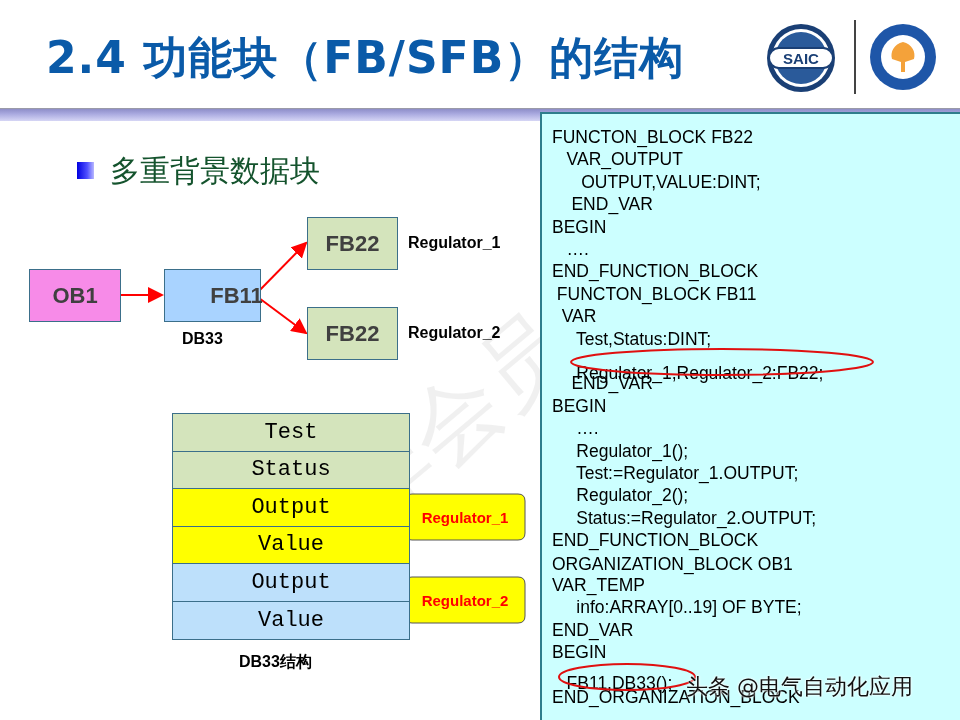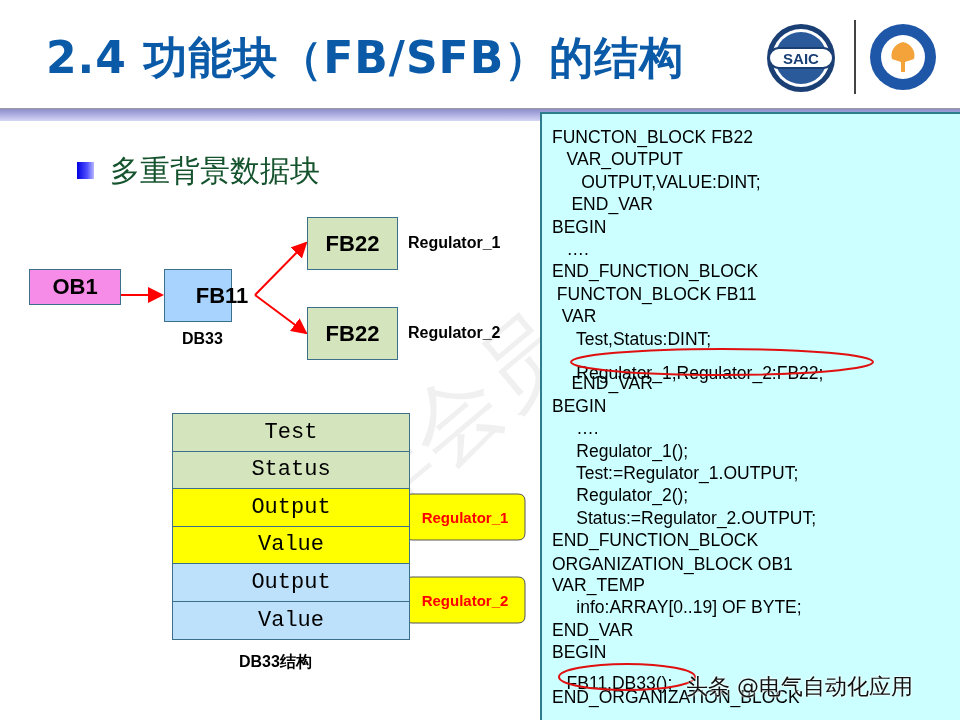--- a/index.html
+++ b/index.html
@@ -10,21 +10,21 @@
   .logo-saic { position:absolute; left:765px; top:22px; width:72px; height:72px; }
   .logo-divider { position:absolute; left:854px; top:20px; width:2px; height:74px; background:#444; }
   .logo-train { position:absolute; left:868px; top:22px; width:70px; height:70px; }
   .band { position:absolute; left:0; top:108px; width:960px; height:12px;
           background:linear-gradient(#8e8ec8 0%, #a9a9df 40%, #d6d6f5 100%); border-top:1px solid #9a9aa8; }
   .bullet { position:absolute; left:77px; top:162px; width:17px; height:17px;
             background:linear-gradient(90deg,#0000e0,#5050ff 60%,#b8b8ff); }
   .subtitle { position:absolute; left:110px; top:150px; font-size:30px; color:#14532d;
               font-family:"DejaVu Sans", sans-serif; line-height:42px; }
   .box { position:absolute; border:1.5px solid #3b6f8a; display:flex; align-items:center; justify-content:center;
-         font-weight:bold; font-size:22px; color:#000000; box-sizing:border-box; }
+         font-weight:bold; font-size:22px; color:#404040; box-sizing:border-box; }
   .label { position:absolute; font-weight:bold; font-size:16px; color:#000; }
   .db-table { position:absolute; left:172px; top:413px; width:238px; border:1.5px solid #3b6f8a; box-sizing:border-box;font-family:Liberation Mono, monospace; }
   .db-row { height:37.5px; border-bottom:1.5px solid #3b6f8a; display:flex; align-items:center; justify-content:center;
             font-size:22px; color:#000; box-sizing:border-box; }
   .db-row:last-child { border-bottom:none; }
   .callout-text { position:absolute; font-weight:bold; font-size:15px; color:#ff0000; text-align:center; }
   .code { position:absolute; left:540px; top:112px; width:432px; height:610px; background:#ccffff;
           border:2px solid #2e7d8c; box-sizing:border-box; }
   .code-line { position:absolute; left:10px; font-size:17.5px; color:#000000; white-space:pre; line-height:22px; }
   .watermark { position:absolute; left:686px; top:672px; font-size:22px; color:#111;
@@ -64,22 +64,22 @@
     </marker>
   </defs>
   <line x1="120" y1="295" x2="162" y2="295" stroke="#ff0000" stroke-width="2" marker-end="url(#ah)"></line>
   <line x1="255" y1="295" x2="306" y2="243" stroke="#ff0000" stroke-width="2" marker-end="url(#ah)"></line>
   <line x1="255" y1="295" x2="306" y2="333" stroke="#ff0000" stroke-width="2" marker-end="url(#ah)"></line>
 
   <path d="M390 518 L405 506 L405 501 Q405 494 412 494 L518 494 Q525 494 525 501 L525 533 Q525 540 518 540 L412 540 Q405 540 405 533 L405 518 Z" fill="#ffff00" stroke="#555" stroke-width="1"></path>
   <path d="M390 596 L405 584 L405 584 Q405 577 412 577 L518 577 Q525 577 525 584 L525 616 Q525 623 518 623 L412 623 Q405 623 405 616 L405 600 Z" fill="#ffff00" stroke="#555" stroke-width="1"></path>
 </svg>
 
-<div class="box" style="left:29px;top:269px;width:92px;height:36px;background:#f78be8;">OB1</div>
-<div class="box" style="left:164px;top:269px;width:68px;height:53px;background:#a9d3ff;padding-left:48px;">FB11</div>
+<div class="box" style="left:29px;top:269px;width:92px;height:53px;background:#f78be8;">OB1</div>
+<div class="box" style="left:164px;top:269px;width:97px;height:53px;background:#a9d3ff;padding-left:48px;">FB11</div>
 <div class="label" style="left:182px;top:330px;">DB33</div>
 <div class="box" style="left:307px;top:217px;width:91px;height:53px;background:#d4e4bc;">FB22</div>
 <div class="label" style="left:408px;top:234px;">Regulator_1</div>
 <div class="box" style="left:307px;top:307px;width:91px;height:53px;background:#d4e4bc;">FB22</div>
 <div class="label" style="left:408px;top:324px;">Regulator_2</div>
 
 <div class="db-table">
   <div class="db-row" style="background:#d4e4bc;">Test</div>
   <div class="db-row" style="background:#d4e4bc;">Status</div>
   <div class="db-row" style="background:#ffff00;">Output</div>

